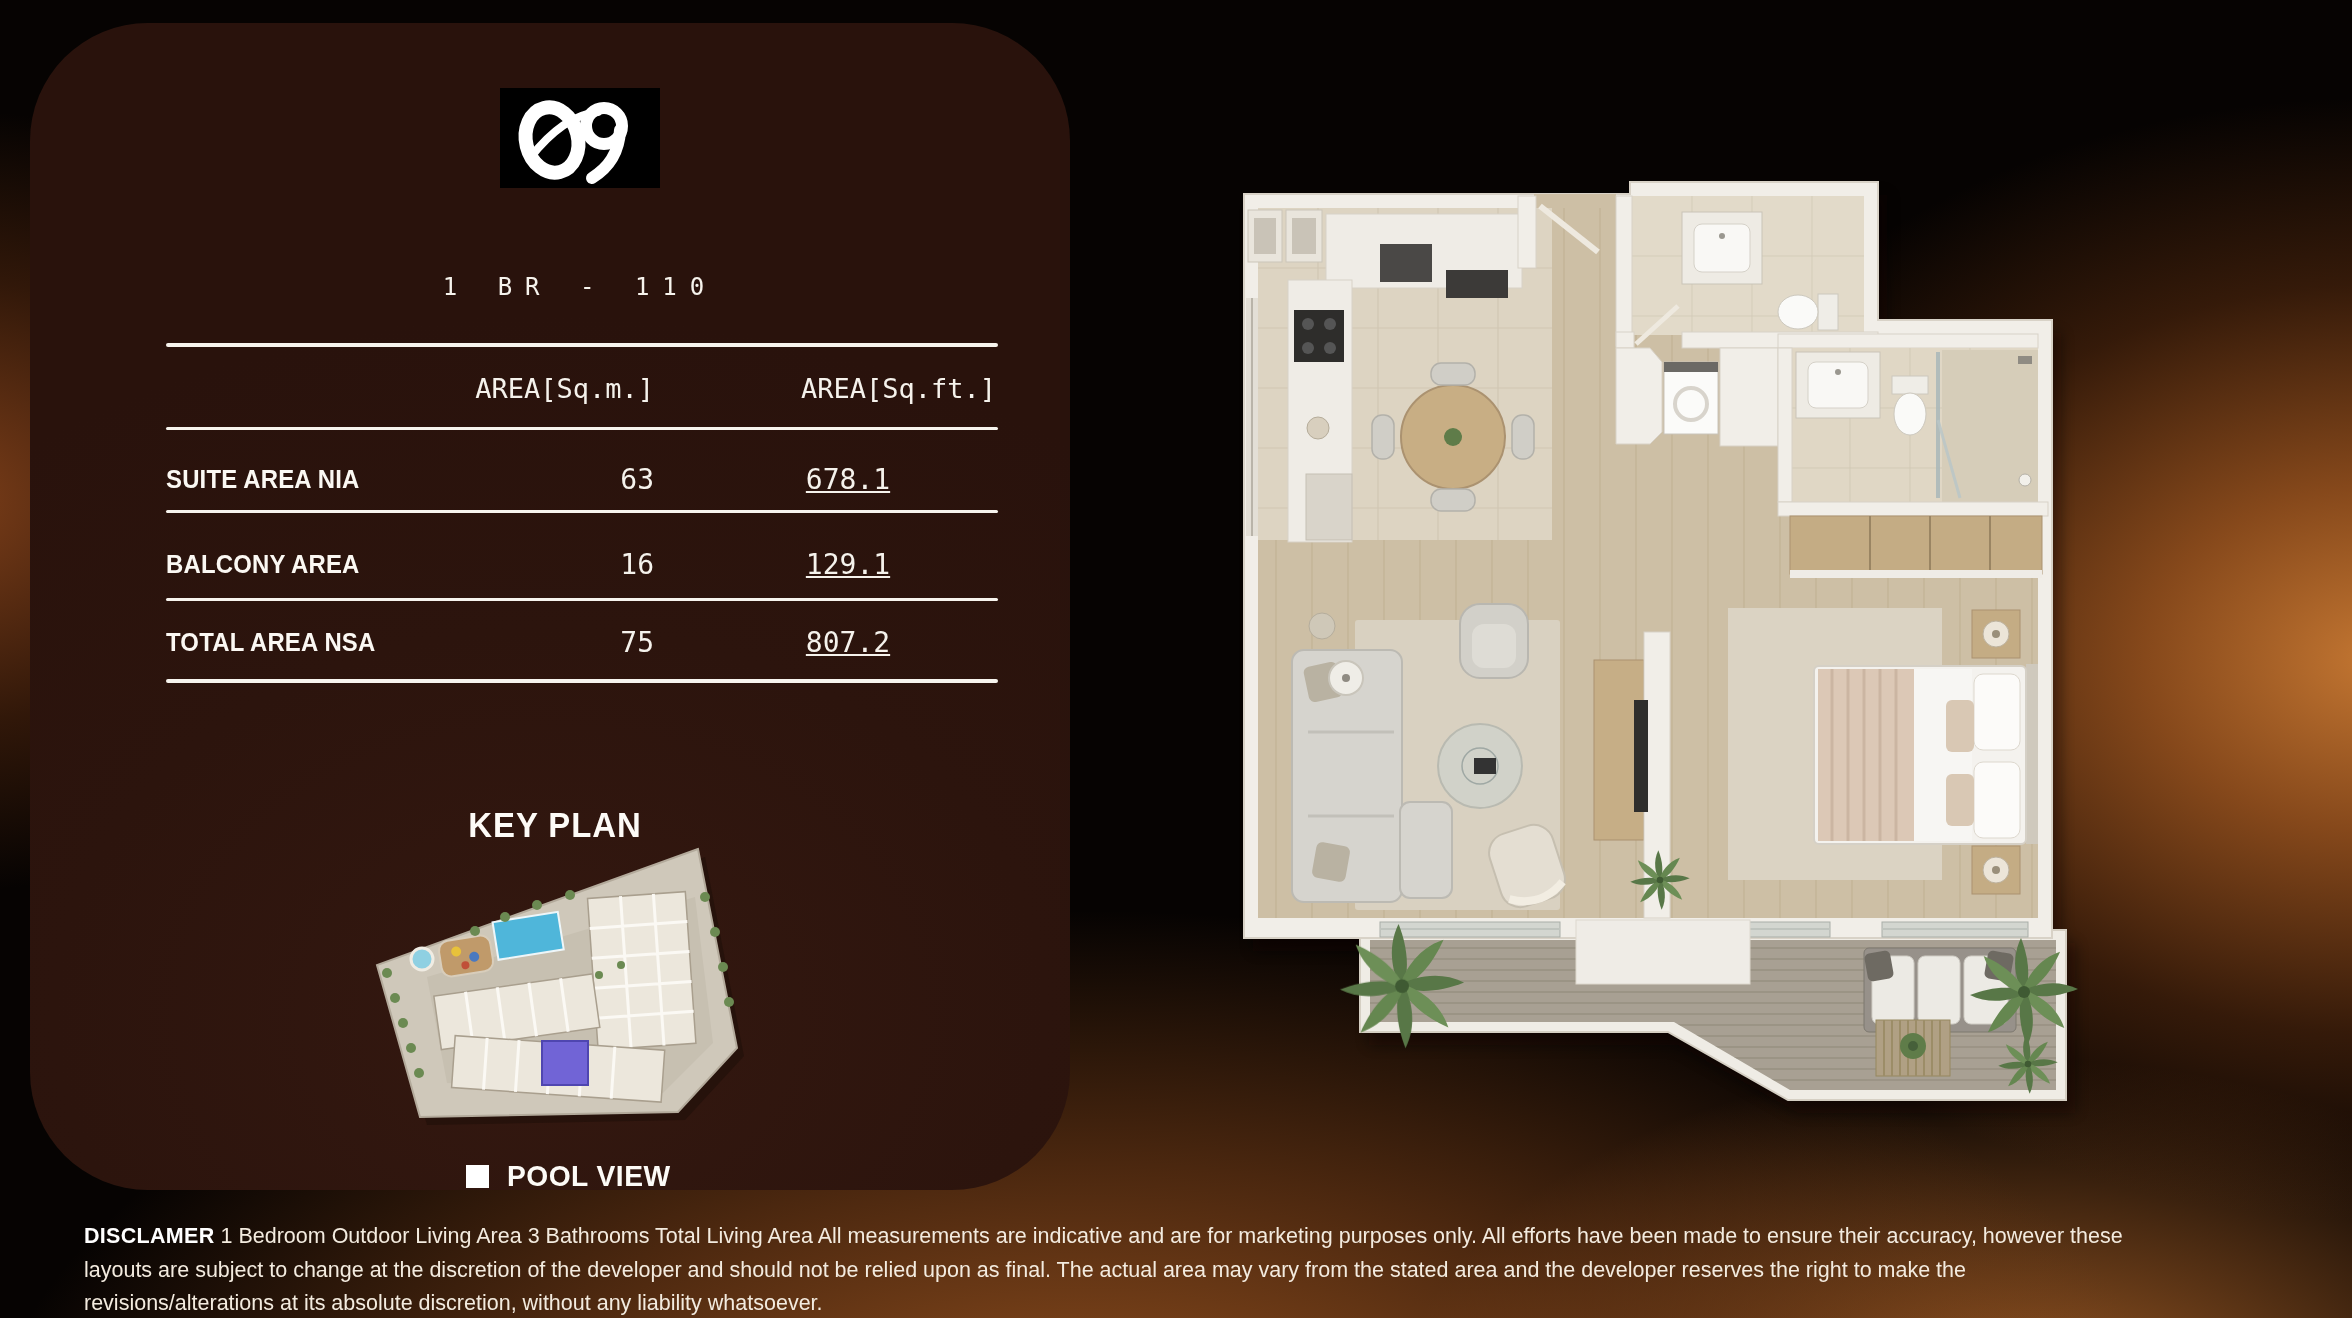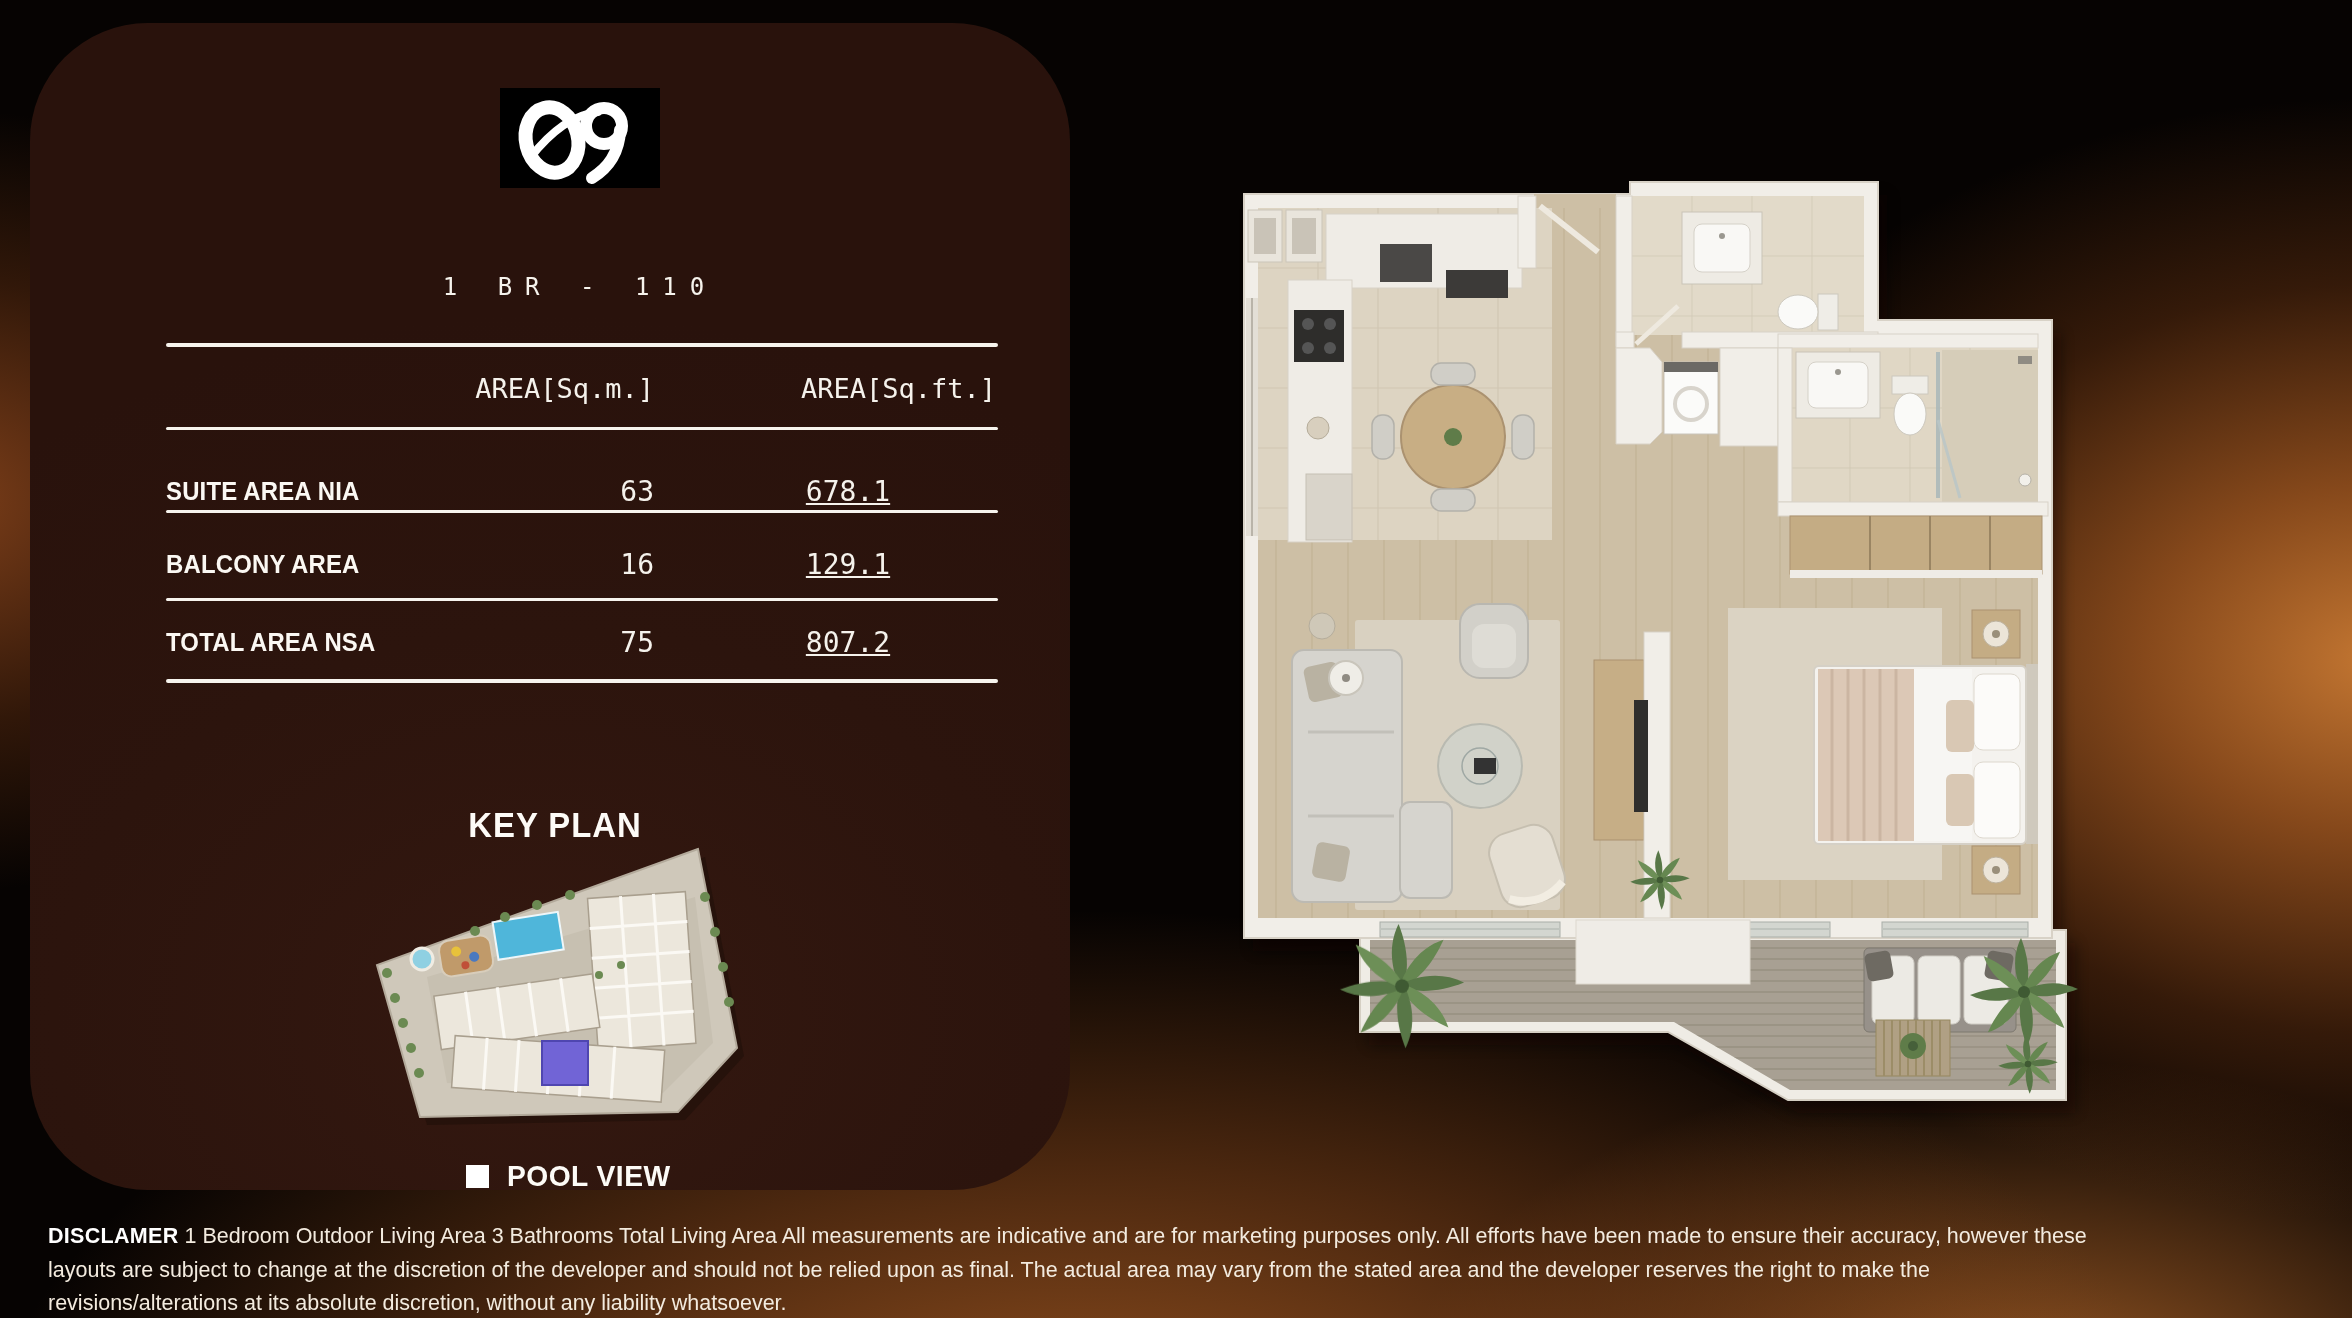--- a/index.html
+++ b/index.html
@@ -26,21 +26,21 @@
   .c2{text-align:right;padding-left:8px;}
   .c3h{text-align:right;padding-right:2px;}
   .c3{padding-left:44px;text-decoration:underline;}
   
   .keyplan-title{position:absolute;left:340px;top:782px;width:370px;text-align:center;color:#fdfbf7;
                  font-size:35px;font-weight:bold;letter-spacing:1px;transform:scaleX(.94);}
   .legend{position:absolute;left:436px;top:1136px;display:flex;align-items:center;gap:18px;text-align:center;}
   .legend-label{color:#fdfbf7;font-size:30px;font-weight:bold;transform:scaleX(.94);transform-origin:left center;letter-spacing:.5px;}
   
   .disclaimer{position:absolute;left:48px;top:1220px;width:2290px;color:#f3ebdf;font-size:21.5px;line-height:33.5px;}
-  .disclaimer .dl{white-space:nowrap;}
+  .disclaimer .dl{white-space:nowrap;margin-left:36px;}
   .disclaimer b{color:#ffffff;letter-spacing:.3px;}
   svg{display:block;}
 </style>
 </head>
 <body>
 
 <div class="page">
 
   <div class="panel">
 
@@ -58,21 +58,21 @@
 
     <div>
       <div class="tline" style="top:320px;height:4px;"></div>
       <div class="trow" style="top:338px;height:54px;">
         <div></div>
         <div class="th c2">AREA[Sq.m.]</div>
         <div class="th c3h">AREA[Sq.ft.]</div>
       </div>
       <div class="tline" style="top:404px;height:3px;"></div>
 
-      <div class="trow" style="top:441px;height:54px;">
+      <div class="trow" style="top:429px;height:54px;">
         <div class="td-label">SUITE AREA NIA</div>
         <div class="td-num c2">63</div>
         <div class="td-num c3">678.1</div>
       </div>
       <div class="tline" style="top:487px;height:3px;"></div>
 
       <div class="trow" style="top:514px;height:54px;">
         <div class="td-label">BALCONY AREA</div>
         <div class="td-num c2">16</div>
         <div class="td-num c3">129.1</div>

